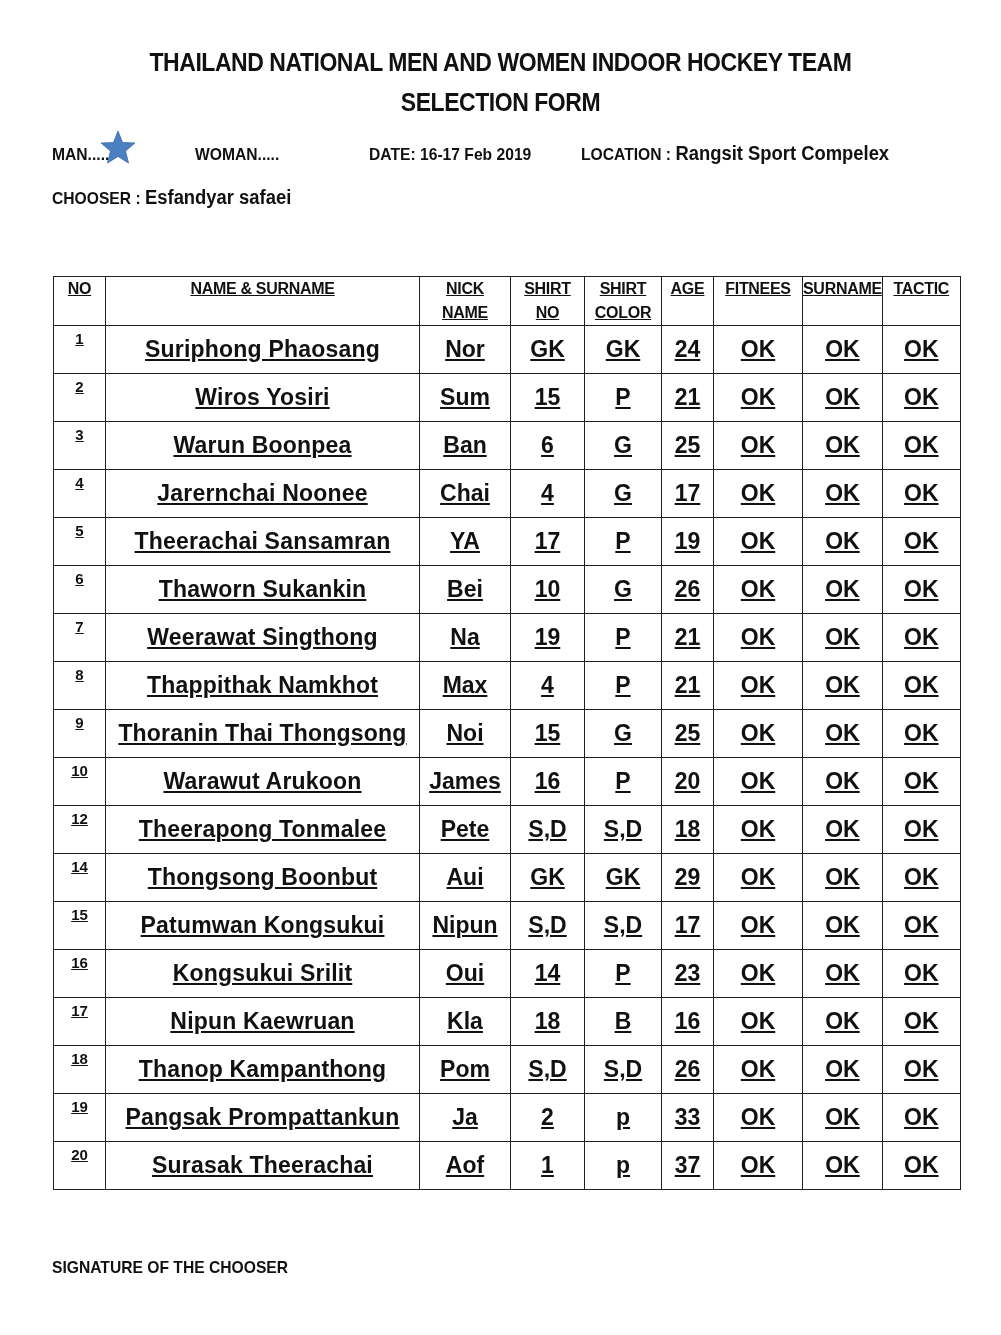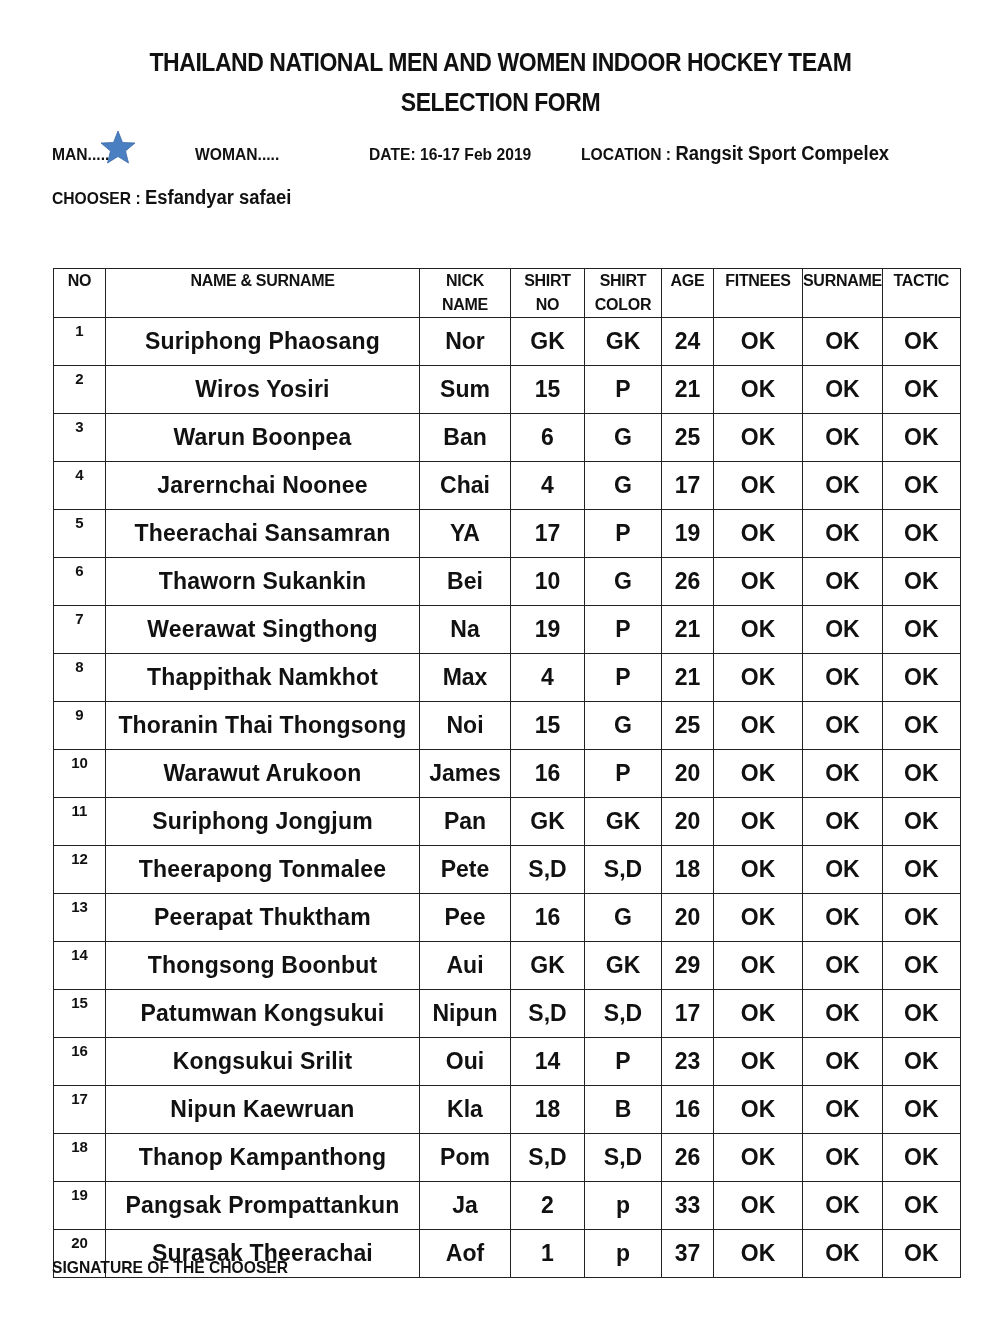--- a/index.html
+++ b/index.html
@@ -16,22 +16,22 @@
     .t1 { top: 48px; }
     .t2 { top: 88px; }
     .meta {
       position: absolute; font-weight: bold; font-size: 17px;
       transform: scaleX(0.92); transform-origin: left;
       white-space: nowrap;
     }
     .meta .big { font-size: 20px; }
     .star { position: absolute; left: 100px; top: 130px; width: 36px; height: 34px; }
     table {
-      position: absolute; left: 53px; top: 268px;
-      border-collapse: collapse; table-layout: fixed;
+      position: absolute; left: 53px; top: 276px;
+      border-collapse: collapse; table-layout: fixed; text-decoration: underline;
     }
     td, th {
       border: 1.5px solid #222; padding: 0; text-align: center;
       font-weight: bold; overflow: hidden; white-space: nowrap;
     }
     th {
       font-size: 16px; vertical-align: top; line-height: 24px;
       height: 48px; letter-spacing: -0.3px;
     }
     td { font-size: 23px; height: 43px; vertical-align: middle; }
@@ -228,48 +228,26 @@
         <td class="name">Warawut  Arukoon</td>
         <td>James</td>
         <td>16</td>
         <td>P</td>
         <td>20</td>
         <td>OK</td>
         <td>OK</td>
         <td>OK</td>
       </tr>
       <tr>
-        <td class="no">11</td>
-        <td class="name">Suriphong  Jongjum</td>
-        <td>Pan</td>
-        <td>GK</td>
-        <td>GK</td>
-        <td>20</td>
-        <td>OK</td>
-        <td>OK</td>
-        <td>OK</td>
-      </tr>
-      <tr>
         <td class="no">12</td>
         <td class="name">Theerapong  Tonmalee</td>
         <td>Pete</td>
         <td>S,D</td>
         <td>S,D</td>
         <td>18</td>
-        <td>OK</td>
-        <td>OK</td>
-        <td>OK</td>
-      </tr>
-      <tr>
-        <td class="no">13</td>
-        <td class="name">Peerapat  Thuktham</td>
-        <td>Pee</td>
-        <td>16</td>
-        <td>G</td>
-        <td>20</td>
         <td>OK</td>
         <td>OK</td>
         <td>OK</td>
       </tr>
       <tr>
         <td class="no">14</td>
         <td class="name">Thongsong  Boonbut</td>
         <td>Aui</td>
         <td>GK</td>
         <td>GK</td>

